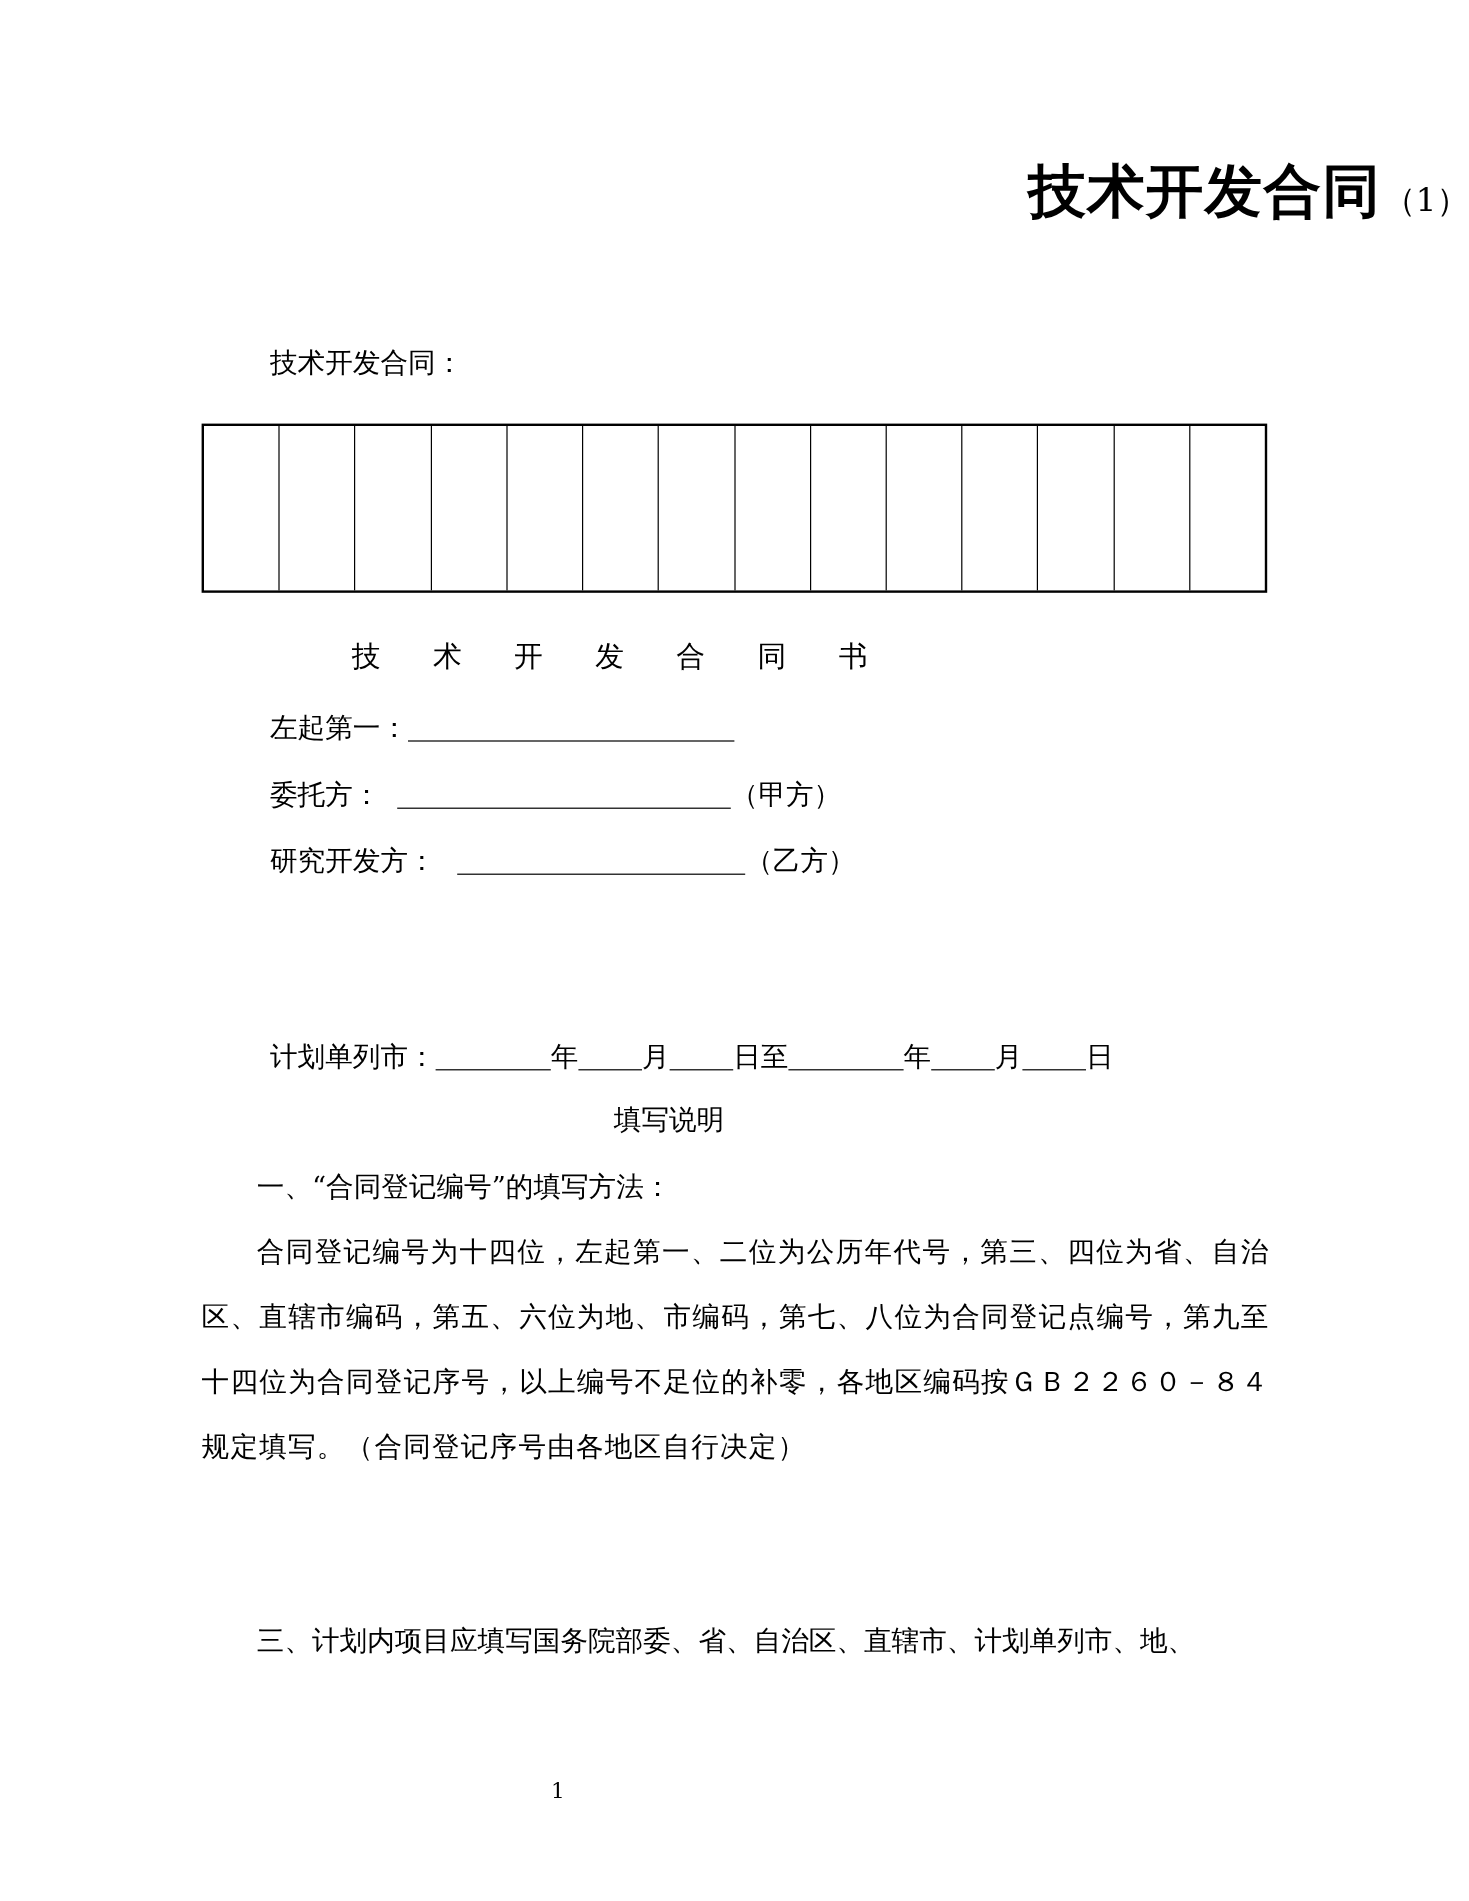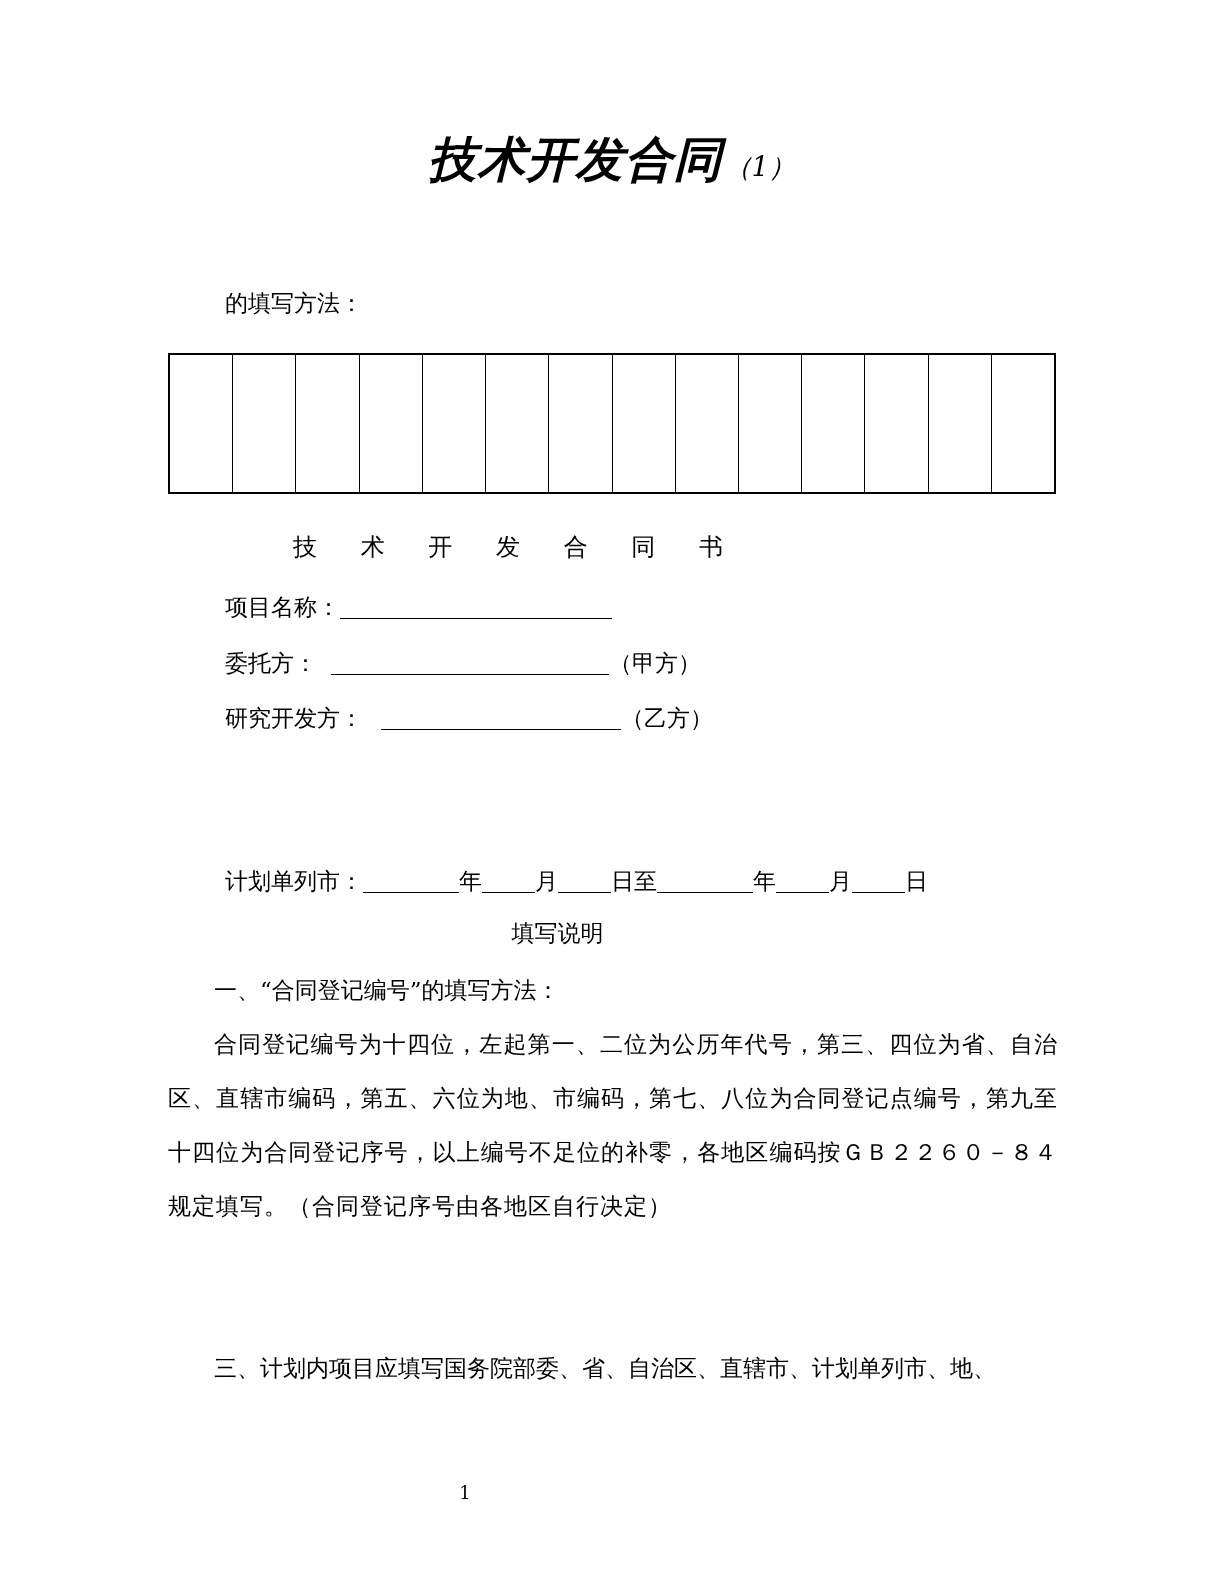--- a/index.html
+++ b/index.html
@@ -21,23 +21,22 @@
     height: 1584px;
     box-sizing: border-box;
   }
 
   
   .doc-title {
     position: absolute;
     top: 128px;
     left: 0;
     width: 1224px;
-    text-align: center;
-    white-space: nowrap;
-    font-style: italic;
+    text-align: right;
+    white-space: nowrap;
   }
   .doc-title .main {
     font-family: "DejaVu Sans", "Liberation Sans", sans-serif;
     font-weight: bold;
     font-size: 48px;
     letter-spacing: 1px;
     vertical-align: baseline;
   }
   .doc-title .suffix {
     font-family: "DejaVu Serif", "Liberation Serif", serif;
@@ -149,21 +148,21 @@
 </style>
 </head>
 <body>
 
 <div class="page">
 
   <div class="doc-title">
     <span class="main">技术开发合同</span><span class="suffix">（1）</span>
   </div>
 
-  <div class="reg-label">的填写方法：</div>
+  <div class="reg-label">技术开发合同：</div>
 
   <div class="code-table">
     <div class="code-cell"></div>
     <div class="code-cell"></div>
     <div class="code-cell"></div>
     <div class="code-cell"></div>
     <div class="code-cell"></div>
     <div class="code-cell"></div>
     <div class="code-cell"></div>
     <div class="code-cell"></div>
@@ -171,21 +170,21 @@
     <div class="code-cell"></div>
     <div class="code-cell"></div>
     <div class="code-cell"></div>
     <div class="code-cell"></div>
     <div class="code-cell"></div>
   </div>
 
   <div class="sub-title">技 术 开 发 合 同 书</div>
 
   <div class="field" style="top:592px;">
-    <span>项目名称：</span><span class="u u-proj"></span>
+    <span>左起第一：</span><span class="u u-proj"></span>
   </div>
 
   <div class="field" style="top:703px;">
     <span>研究开发方：</span><span class="u u-dev"></span><span>（乙方）</span>
   </div>
 
   <div class="field" style="top:648px;">
     <span>委托方：</span><span class="u u-party"></span><span>（甲方）</span>
   </div>
 

